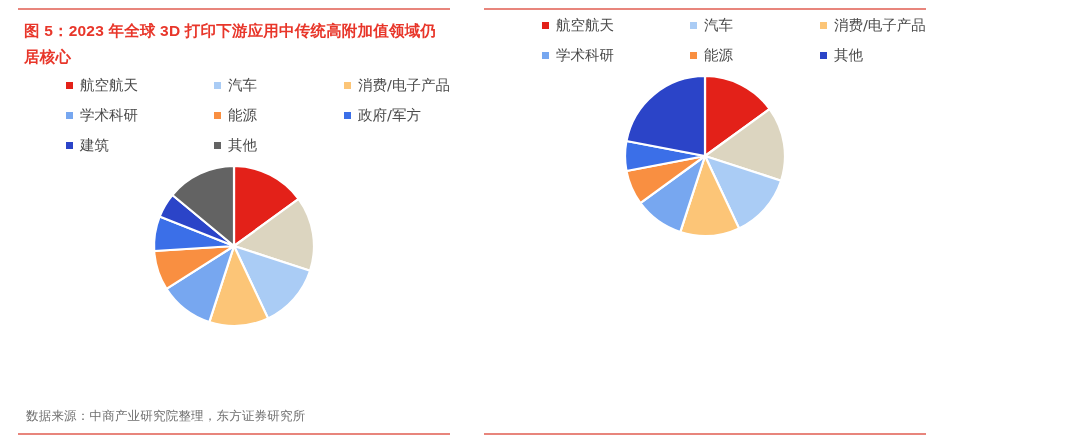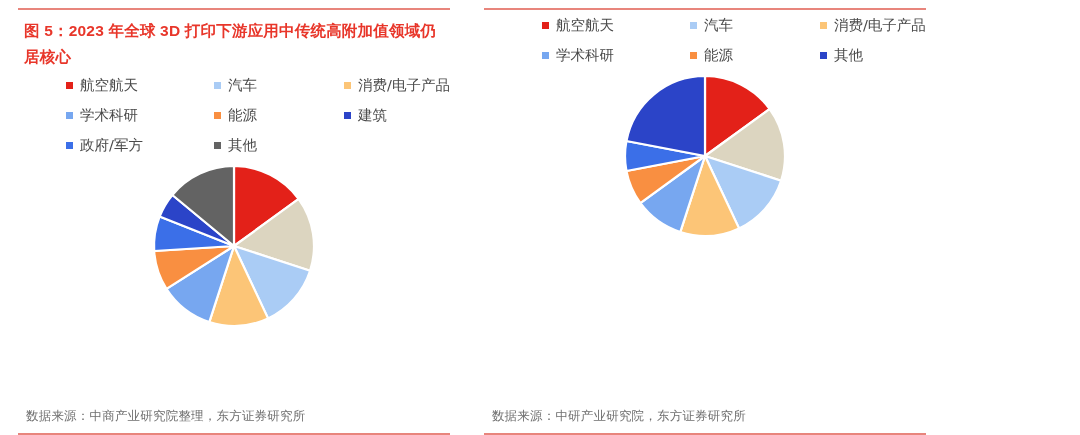--- a/index.html
+++ b/index.html
@@ -122,26 +122,26 @@
         </div>
         <div class="legend-item">
           <span class="swatch" style="background: rgb(119, 167, 240);"></span>
           <span class="legend-label">学术科研</span>
         </div>
         <div class="legend-item">
           <span class="swatch" style="background: rgb(249, 143, 65);"></span>
           <span class="legend-label">能源</span>
         </div>
         <div class="legend-item">
+          <span class="swatch" style="background: rgb(59, 111, 232);"></span>
+          <span class="legend-label">政府/军方</span>
+        </div>
+        <div class="legend-item">
           <span class="swatch" style="background: rgb(43, 68, 200);"></span>
           <span class="legend-label">建筑</span>
-        </div>
-        <div class="legend-item">
-          <span class="swatch" style="background: rgb(59, 111, 232);"></span>
-          <span class="legend-label">政府/军方</span>
         </div>
         <div class="legend-item">
           <span class="swatch" style="background: rgb(99, 99, 99);"></span>
           <span class="legend-label">其他</span>
         </div>
       </div>
     <div class="chart-area">
       <div class="pie-wrap" id="pie-0">
           <svg width="170" height="170" viewBox="0 0 170 170">
             <path d="M 85 85 L 85.00 5.00 A 80 80 0 0 1 149.72 37.98 Z" fill="#e32119" stroke="#ffffff" stroke-width="2.2" stroke-linejoin="round"></path>
@@ -195,17 +195,16 @@
             <path d="M 85 85 L 149.72 37.98 A 80 80 0 0 1 161.08 109.72 Z" fill="#dcd5c0" stroke="#ffffff" stroke-width="2.2" stroke-linejoin="round"></path>
             <path d="M 85 85 L 161.08 109.72 A 80 80 0 0 1 119.06 157.39 Z" fill="#aaccf5" stroke="#ffffff" stroke-width="2.2" stroke-linejoin="round"></path>
             <path d="M 85 85 L 119.06 157.39 A 80 80 0 0 1 60.28 161.08 Z" fill="#fcc577" stroke="#ffffff" stroke-width="2.2" stroke-linejoin="round"></path>
             <path d="M 85 85 L 60.28 161.08 A 80 80 0 0 1 20.28 132.02 Z" fill="#77a7f0" stroke="#ffffff" stroke-width="2.2" stroke-linejoin="round"></path>
             <path d="M 85 85 L 20.28 132.02 A 80 80 0 0 1 6.42 99.99 Z" fill="#f98f41" stroke="#ffffff" stroke-width="2.2" stroke-linejoin="round"></path>
             <path d="M 85 85 L 6.42 99.99 A 80 80 0 0 1 6.42 70.01 Z" fill="#3b6fe8" stroke="#ffffff" stroke-width="2.2" stroke-linejoin="round"></path>
             <path d="M 85 85 L 6.42 70.01 A 80 80 0 0 1 85.00 5.00 Z" fill="#2b44c8" stroke="#ffffff" stroke-width="2.2" stroke-linejoin="round"></path>
           </svg>
         </div>
     </div>
-    <div class="footer">数据来源：中研产业研究院，东方证券研究所</div>
     <div class="rule-bottom"></div>
   </div>
 
 </div>
 
 </body></html>

